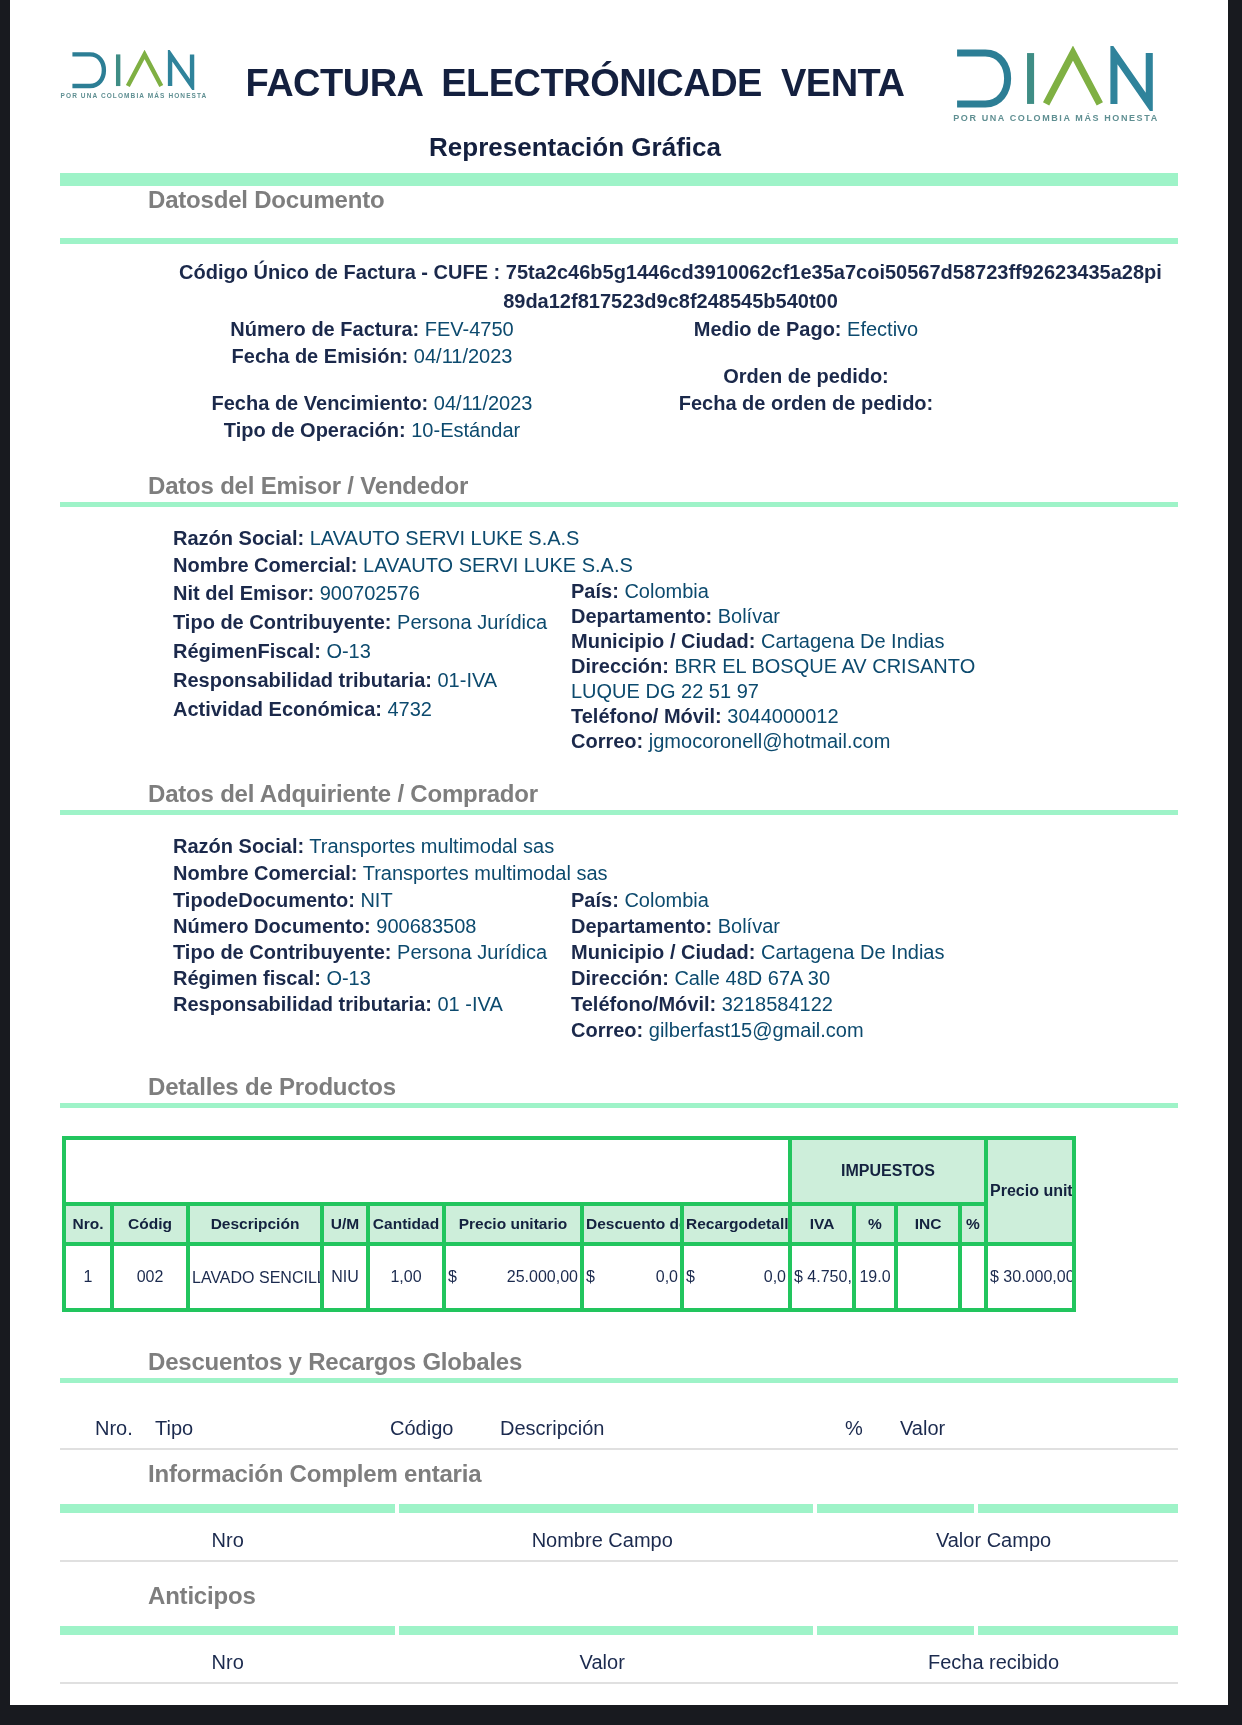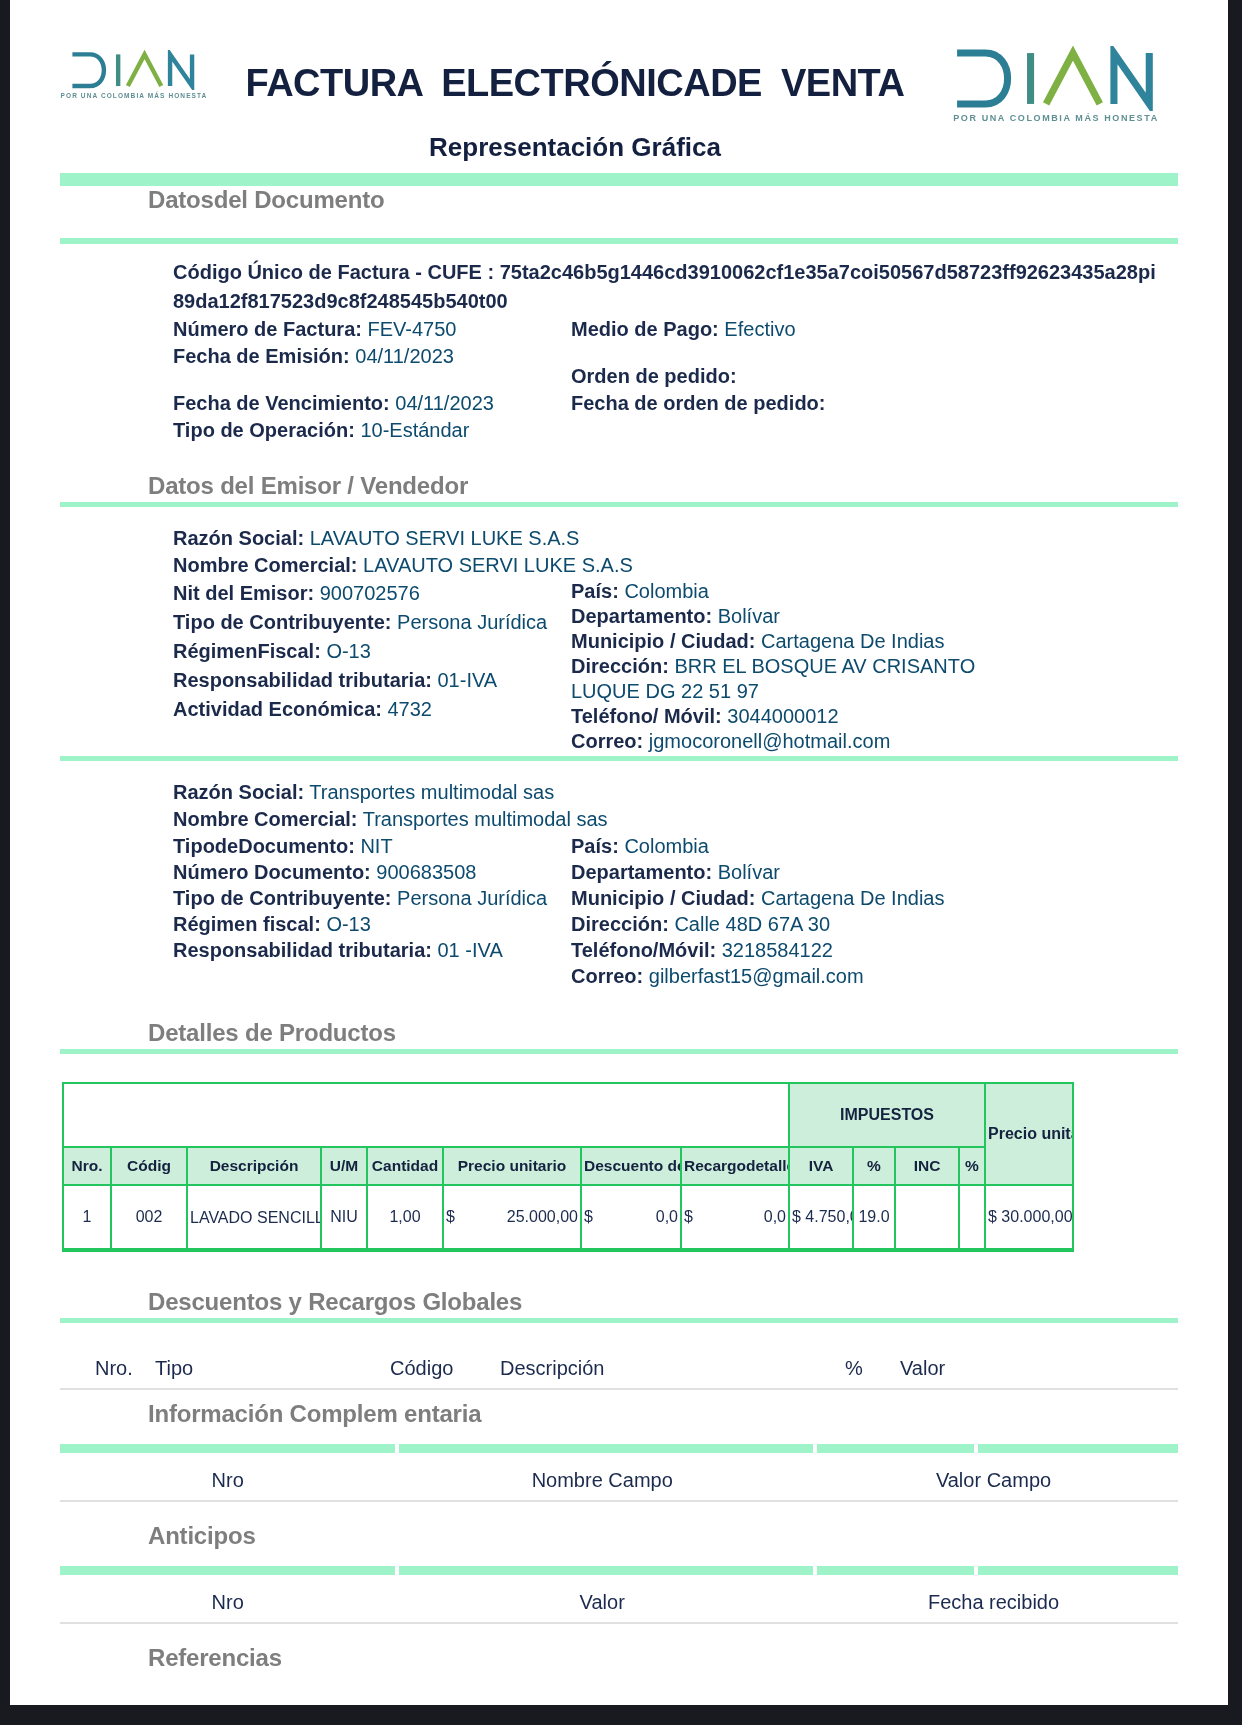--- a/index.html
+++ b/index.html
@@ -39,38 +39,38 @@
   .lbl{font-weight:700;color:#1b294b;}
   .val{font-weight:400;color:#0c4a6e;}
   .cufe{font-weight:700;line-height:29px;color:#1b294b;}
   .twocol{display:flex;align-items:flex-start;}
   .col-l{width:398px;flex:none;}
   .col-r{width:470px;flex:none;}
   .col-r .field{white-space:normal;}
   .grp-gap{margin-top:20px;}
   
   table.prod{border-collapse:collapse;table-layout:fixed;width:1010px;margin:28px 0 0 52px;}
-  table.prod th,table.prod td{border:2px solid #22c55e;padding:0 2px;overflow:hidden;white-space:nowrap;}
+  table.prod th,table.prod td{border:4px solid #22c55e;padding:0 2px;overflow:hidden;white-space:nowrap;}
   table.prod th{background:#cdeeda;color:#14223f;font-size:15.5px;font-weight:700;height:36px;}
   table.prod .band th{height:24px;font-size:16px;}
   td.ghost{border:none;background:#fff;}
   table.prod td{font-size:16px;color:#1b2a4e;height:62px;text-align:center;vertical-align:middle;}
   td.desc{font-size:13.5px;white-space:normal;line-height:15px;font-weight:500;}
   td.money{padding:0 3px;}
   td.money .m{display:flex;justify-content:space-between;align-items:center;}
   td.small{font-size:14.5px;}
   td.bleft{text-align:left;padding-left:4px;font-size:14.5px;}
   tr.datarow td{border-bottom-width:4px;}
   th.pv{font-size:14.5px;white-space:normal;line-height:16px;}
   
   .cols-row{display:flex;margin:0 60px 0 85px;font-size:20px;color:#1b2a4e;}
   .cols-row span{display:inline-block;}
   .g3{display:grid;grid-template-columns:30% 37% 33%;margin:0 50px;font-size:20px;color:#1b2a4e;text-align:center;}
   
-  .mt8{margin-top:8px;}.mt10{margin-top:10px;}.mt14{margin-top:14px;}
+  .mt8{margin-top:8px;}.mt10{margin-top:10px;}.mt14{margin-top:14px;text-align:center;}
   .mt16{margin-top:16px;}.mt18{margin-top:18px;}.mt20{margin-top:20px;}
   .mt24{margin-top:24px;}.mt26{margin-top:26px;}.mt28{margin-top:28px;}
   .mt30{margin-top:30px;}.mt34{margin-top:34px;}.mt36{margin-top:36px;}
 </style>
 </head>
 <body>
 
 <div class="page">
 
   <div class="hdr">
@@ -232,20 +232,21 @@
             <div class="field" style="line-height:25px;">
               <span class="lbl">Correo:</span>
               <span class="val">jgmocoronell@hotmail.com</span>
             </div>
           </div>
       </div>
     </div>
   </section>
 
   <section>
+    <div class="sec-title mt26">Datos del Adquiriente / Comprador</div>
     <div class="rule" style="height:5px;margin-top:2px;"></div>
     <div class="body-block mt18">
       <div>
 
           <div class="field">
             <span class="lbl">Razón Social:</span>
             <span class="val">Transportes multimodal sas</span>
           </div>
 
           <div class="field">

